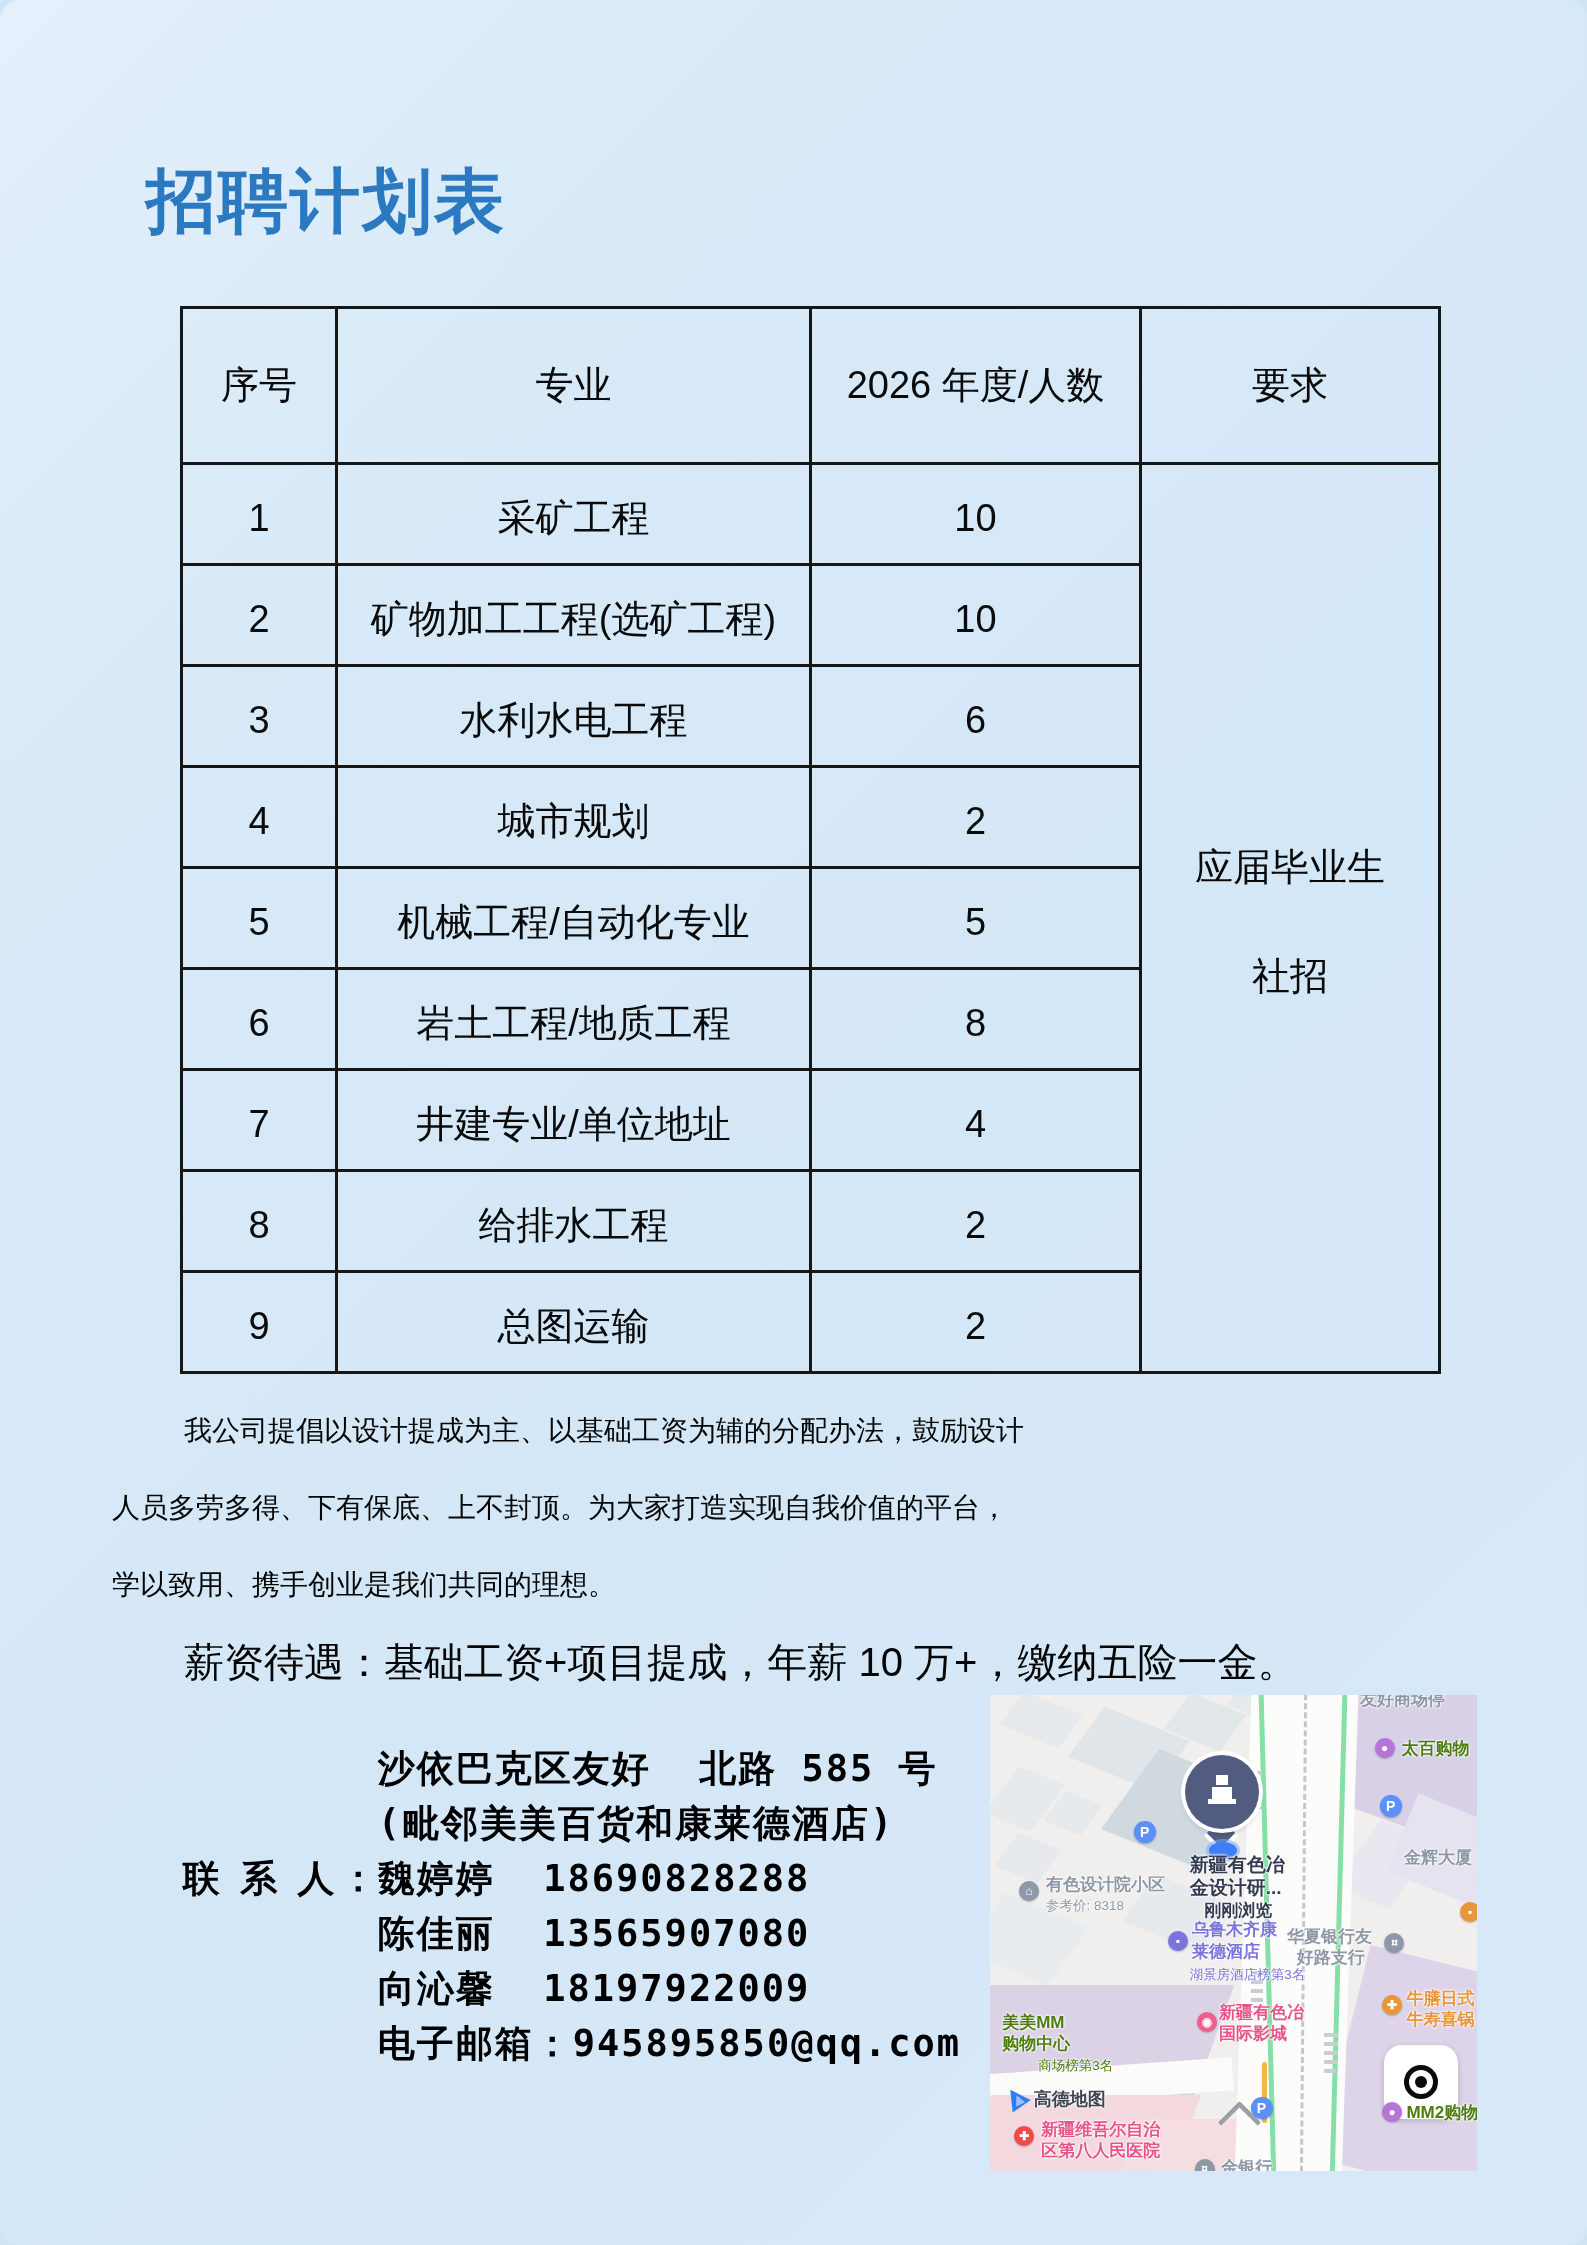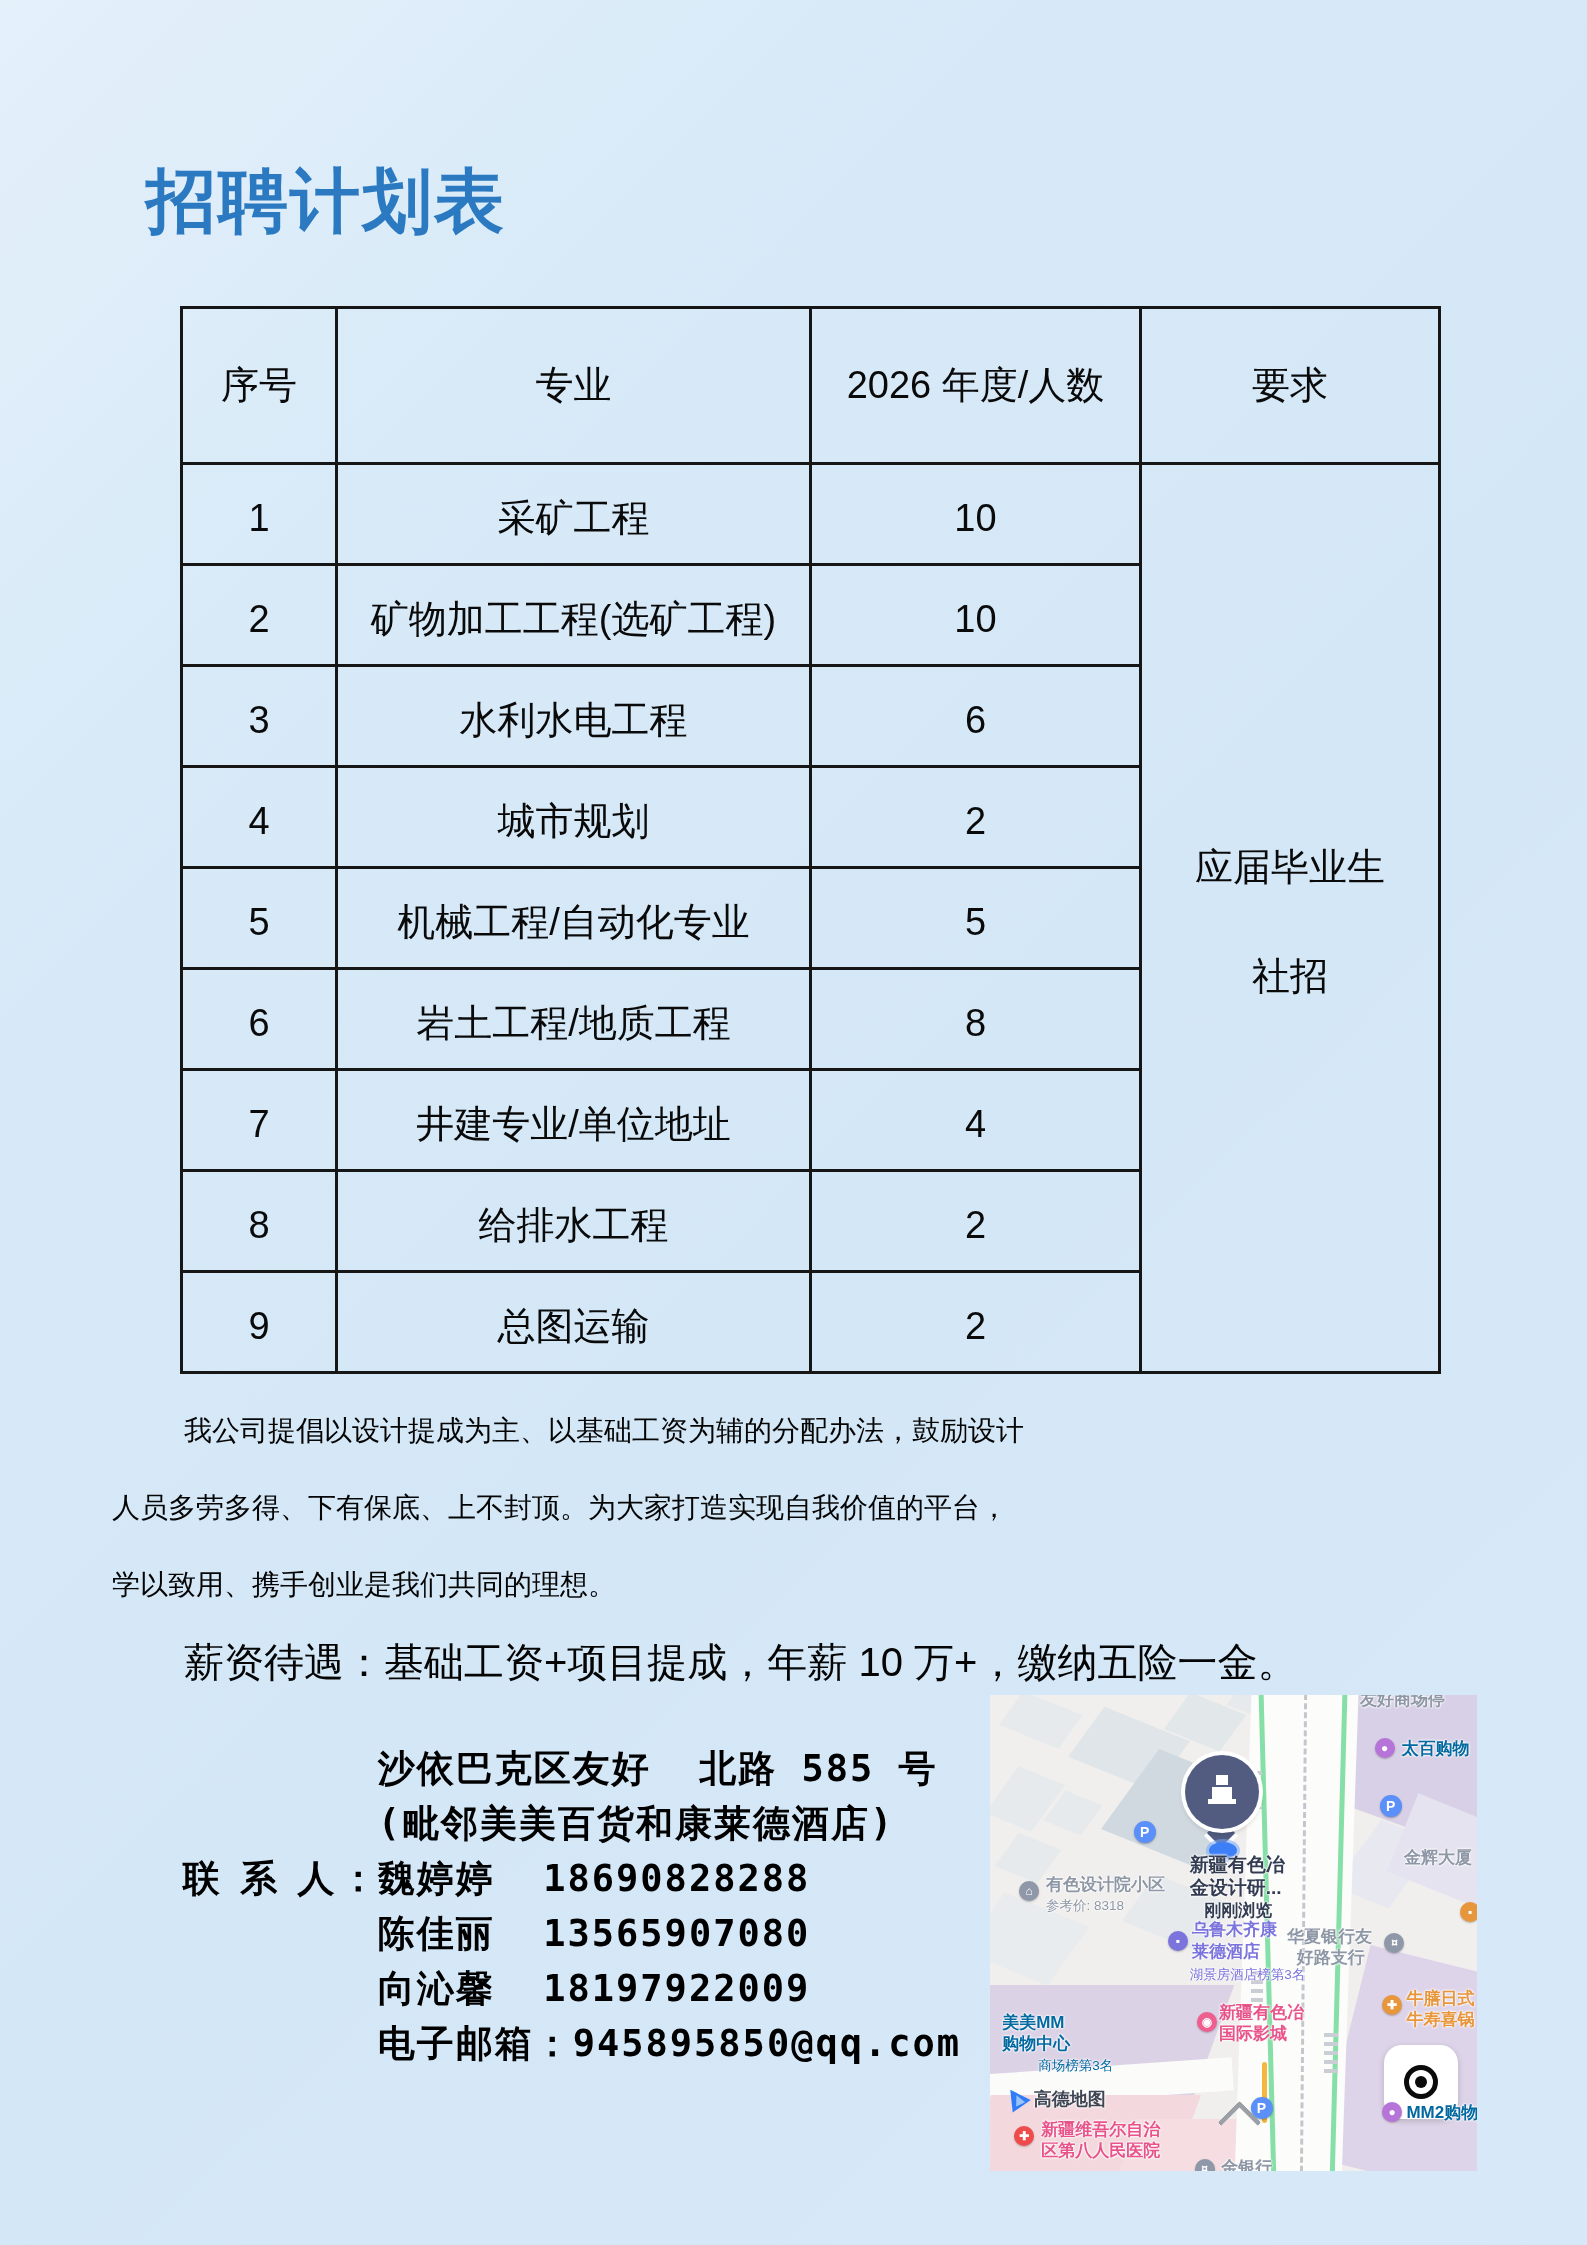--- a/index.html
+++ b/index.html
@@ -1,18 +1,18 @@
 <!DOCTYPE html>
 <html><head>
 <meta charset="utf-8">
 <style>
   html,body{margin:0;padding:0;}
   body{font-family:"Liberation Sans", sans-serif; background:#cfe4f4;}
   .page{position:relative;width:1587px;height:2245px;overflow:hidden;
-        background:linear-gradient(135deg,#e4f0fa 0%,#d8eaf8 22%,#d4e7f6 55%,#d7e9f8 100%);}
+        background:linear-gradient(135deg,#e4f0fa 0%,#d8eaf8 22%,#d4e7f6 55%,#d7e9f8 100%);border-radius:20px;}
   
   .doc-title{position:absolute;left:146px;top:166px;font-family:"DejaVu Serif",serif;
              font-weight:bold;font-size:70px;line-height:1;color:#2b7ac1;letter-spacing:2px;}
   
   .ptable{position:absolute;left:180px;top:306px;width:1258px;border-collapse:collapse;table-layout:fixed;}
   .ptable th,.ptable td{border:3px solid #161616;text-align:center;vertical-align:middle;
              font-size:38px;color:#0a0a0a;font-weight:400;padding:0;}
   .ptable tr{height:101px;}
   .ptable tr.head{height:156px;}
   .ptable td{padding-top:8px;}
@@ -29,21 +29,21 @@
   .c-line{height:55px;line-height:55px;white-space:pre;letter-spacing:1px;}
   .c-label{display:inline-block;width:195px;text-align:justify;text-align-last:justify;vertical-align:top;}
   .c-value{font-family:"DejaVu Sans Mono","Liberation Sans",sans-serif;letter-spacing:2px;}
   
   .map{position:absolute;left:990px;top:1695px;width:487px;height:476px;background:#f0efed;overflow:hidden;}
   .map *{position:absolute;}
   .bld{background:#e6eaec;transform:rotate(22deg) skewX(-14deg);}
   .mlab{position:absolute;font-size:17px;font-weight:700;line-height:21px;white-space:pre;
         text-shadow:0 0 2px #fff,0 0 2px #fff,0 0 3px #fff;}
   .mlab.sub{font-size:13.5px;font-weight:400;}
-  .gray{color:#8e97a6;} .purple{color:#0369a1;} .hotel{color:#7b74dd;} .pink{color:#e8548a;}
+  .gray{color:#8e97a6;} .purple{color:#4d7c0f;} .hotel{color:#7b74dd;} .pink{color:#e8548a;}
   .orange{color:#e8963c;} .dark{color:#333c52;}
   .poi-dot{width:20px;height:20px;border-radius:50%;box-shadow:0 1px 2px rgba(0,0,0,.25);
            color:#fff;font-size:12px;font-weight:700;text-align:center;line-height:20px;}
   .pdot{width:22px;height:22px;border-radius:50%;background:#5b8ff9;color:#fff;font-weight:700;
         font-size:14px;text-align:center;line-height:22px;box-shadow:0 1px 2px rgba(0,0,0,.3);}
   .road-band{background:#fcfcfb;}
   .gline{width:5px;background:#86dfa6;border-radius:3px;}
   .dashline{border-left:3px dashed #c3c7cd;}
   .ladder{background:repeating-linear-gradient(180deg,#c9ced4 0 4px,rgba(0,0,0,0) 4px 9px);}
   .pin-balloon{left:40%;top:12.5%;width:74px;height:74px;border-radius:50%;background:#515c80;

